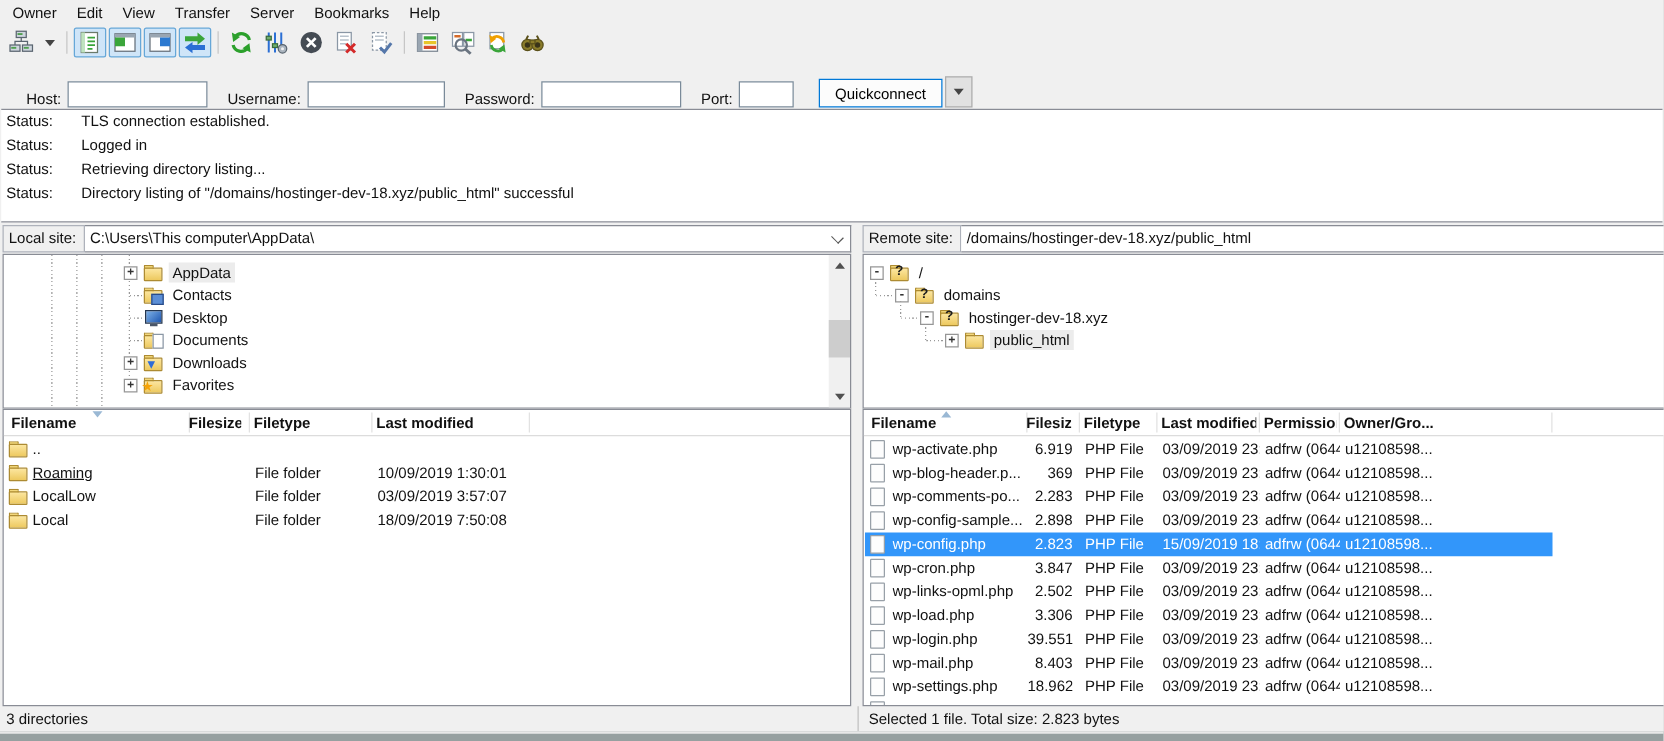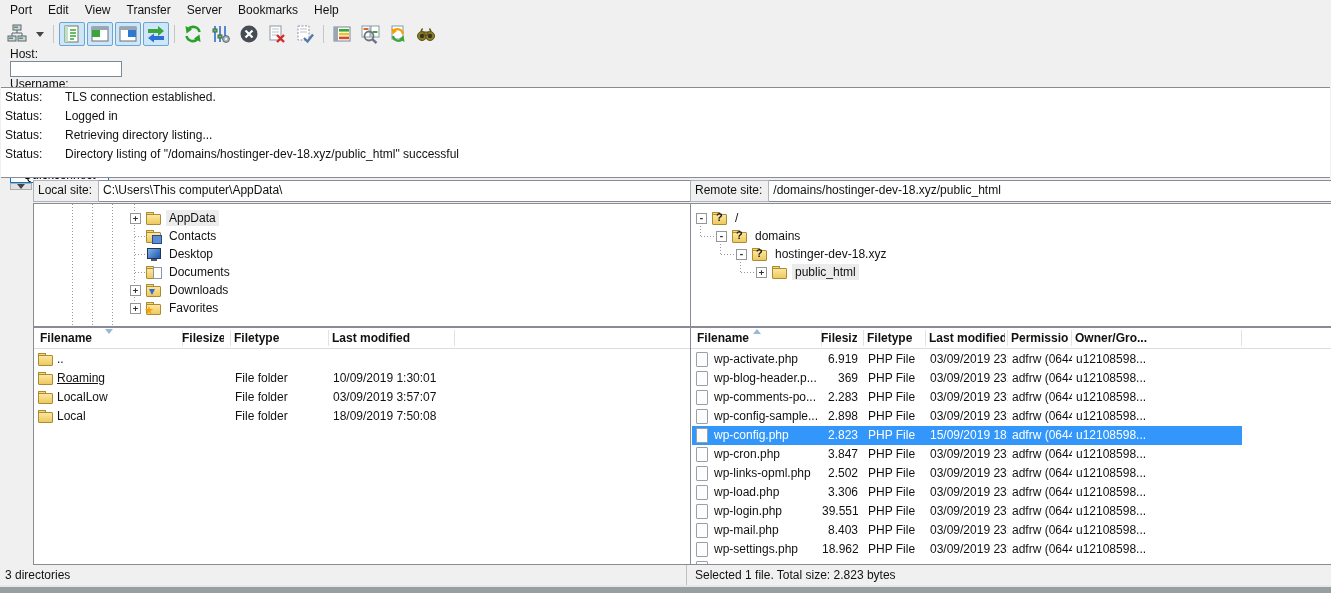--- a/index.html
+++ b/index.html
@@ -12,32 +12,32 @@
   .menubar { position:absolute; top:0; left:0; right:0; height:21px; display:flex; align-items:center; padding-left:2px; }
   .mi { padding:3px 8px 4px 8px; cursor:default; }
   
   .toolbar { position:absolute; top:21px; left:0; right:0; height:26px; display:flex; align-items:center; padding-left:3px; }
   .tbtn { width:24px; height:22px; display:flex; align-items:center; justify-content:center; margin:0 1px; border:1px solid transparent; border-radius:2px; }
   .tbtn.active { background:var(--toggle-bg,#cfe5f8); border-color:var(--toggle-border,#66a7d8); }
   .tbtn.dd { width:14px; }
   .tsep { width:1px; height:18px; background:#c6c6c6; margin:0 4px; }
   .tri-down { width:0; height:0; border-left:4px solid transparent; border-right:4px solid transparent; border-top:5px solid #444; }
   
-  .quickbar { position:absolute; top:47px; left:0; right:0; height:39px; display:flex; align-items:flex-start; padding-left:10px;flex-direction:column; }
+  .quickbar { position:absolute; top:47px; left:0; right:0; height:39px; display:flex; align-items:flex-end; padding-left:21px; }
   .quickbar label { margin-right:5px; }
   .qin { height:19px; border:1px solid #7a8a99; background:#fff; margin-right:16px; font-family:"Liberation Sans",sans-serif; font-size:12px; padding:0 3px; }
   .qc-btn { height:23px; padding:0 12px; background:#fcfcfc; border:1px solid var(--accent,#0078d7); font-family:"Liberation Sans",sans-serif; font-size:12px; margin-right:2px; }
   .qc-dd { width:20px; height:23px; background:#e1e1e1; border:1px solid #adadad; display:flex; align-items:center; justify-content:center; }
   
   .log { position:absolute; top:87px; left:1px; right:1px; height:89px; background:#fff; border-top:1px solid #898c95; border-bottom:1px solid #898c95; overflow:hidden; }
   .log-row { display:flex; height:19px; line-height:19px; }
   .log-label { width:60px; padding-left:4px; flex:none; }
   
   .pane { position:absolute; top:178px; height:387px; }
-  #pane-left { left:0; width:681px;margin-left:31px; }
+  #pane-left { left:0; width:681px; }
   #pane-right { left:688px; width:645px; }
   .sitebar { position:absolute; top:2px; left:2px; right:0; height:22px; display:flex; align-items:stretch; }
   .site-label { border:1px solid #aeb2bb; background:#f0f0f0; padding:2px 6px 0 4px; white-space:nowrap; }
   .combo { flex:1; background:#fff; border:1px solid #898c95; border-left:none; line-height:19px; padding-left:4px; position:relative; white-space:nowrap; overflow:hidden; }
   .combo .chev { position:absolute; right:6px; top:5px; width:7px; height:7px; border-right:1px solid #555; border-bottom:1px solid #555; transform:rotate(45deg) scale(1,0.8); }
   .treebox { position:absolute; top:25px; left:2px; right:0; height:122px; background:#fff; border:1px solid #898c95; overflow:hidden; }
   .listbox { position:absolute; top:149px; left:2px; right:0; bottom:0; background:#fff; border:1px solid #898c95; overflow:hidden; }
   
   .trow { position:absolute; height:18px; display:flex; align-items:center; }
   .trow .lbl { padding:1px 3px; white-space:nowrap; }
@@ -83,21 +83,21 @@
   #status-right { left:690px; right:0; }
   .statdiv { position:absolute; top:565px; left:686px; width:1px; height:20px; background:#c0c0c0; }
   .bottombar { position:absolute; left:0; right:0; bottom:0; height:6px; background:#96a0a0; border-top:2px solid #e8e8e8; }
 </style>
 </head>
 <body>
 
 <div id="win">
 
   <div class="menubar">
-      <span class="mi">Port</span>
+      <span class="mi">Owner</span>
       <span class="mi">Edit</span>
       <span class="mi">View</span>
       <span class="mi">Transfer</span>
       <span class="mi">Server</span>
       <span class="mi">Bookmarks</span>
       <span class="mi">Help</span>
     </div>
 
   <div class="toolbar">
     <span class="tbtn">

